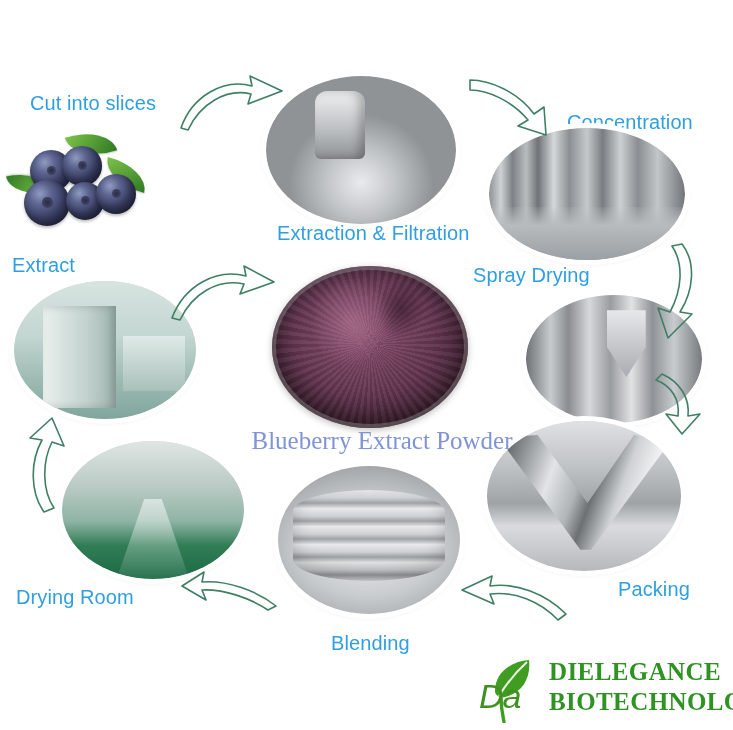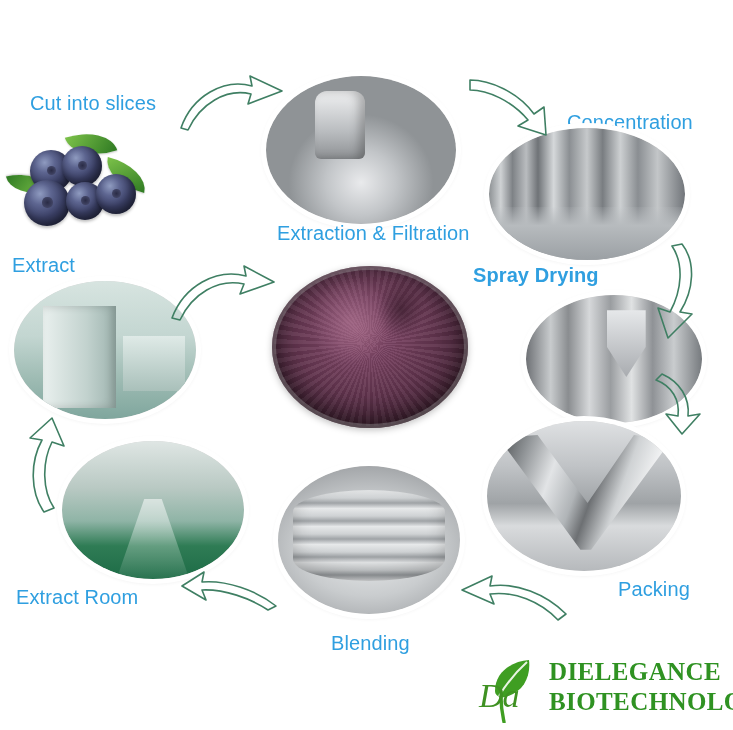--- a/index.html
+++ b/index.html
@@ -149,21 +149,21 @@
   
   .center-title{
     position:absolute;left:232px;top:427px;width:300px;text-align:center;
     font-family:"Liberation Serif", serif;
     font-size:25px;color:#7f93d6;white-space:nowrap;
   }
 
   
   .logo{position:absolute;left:477px;top:655px;width:250px;height:70px;}
   .logo-mark{position:absolute;left:0;top:2px;width:70px;height:66px;}
-  .logo-da{position:absolute;left:2px;top:22px;font-family:Liberation Serif, serif;
+  .logo-da{position:absolute;left:2px;top:22px;font-family:Liberation Sans, sans-serif;
     font-style:italic;font-size:34px;color:#3f9122;letter-spacing:-1px;}
   .logo-text{position:absolute;left:72px;top:2px;font-family:"Liberation Serif", serif;
     font-weight:bold;font-size:25px;line-height:30px;color:#2f9222;letter-spacing:.4px;}
 </style>
 </head>
 <body>
 
 <div id="stage">
 
   <div class="node">
@@ -189,21 +189,21 @@
   </div>
 
   <div class="node">
     <div class="label big" style="left:567px;top:97px;margin-top:14px;">Concentration</div>
     <div class="oval" style="left:489px;top:128px;width:196px;height:132px;">
       <div class="photo ph-concentration"></div>
     </div>
   </div>
 
   <div class="node">
-    <div class="label big" style="left:473px;top:264px;font-weight:bold;">Spray Drying</div>
+    <div class="label big" style="left:473px;top:264px;">Spray Drying</div>
     <div class="oval" style="left:526px;top:295px;width:176px;height:128px;">
       <div class="photo ph-spray"></div>
     </div>
   </div>
 
   <div class="node">
     <div class="oval" style="left:487px;top:421px;width:194px;height:150px;">
       <div class="photo ph-blending"></div>
     </div>
     <div class="label big" style="left:618px;top:578px;">Packing</div>
@@ -213,33 +213,34 @@
     <div class="oval" style="left:278px;top:466px;width:182px;height:148px;">
       <div class="photo ph-sifting"></div>
     </div>
     <div class="label big" style="left:331px;top:632px;">Blending</div>
   </div>
 
   <div class="node">
     <div class="oval" style="left:62px;top:441px;width:182px;height:138px;">
       <div class="photo ph-packing"></div>
     </div>
-    <div class="label big" style="left:16px;top:586px;">Extract Room</div>
+    <div class="label big" style="left:16px;top:586px;">Drying Room</div>
   </div>
 
   <div class="node">
     <div class="label big" style="left:12px;top:254px;">Extract</div>
     <div class="oval" style="left:14px;top:281px;width:182px;height:138px;">
       <div class="photo ph-testing">
         <div class="strip"></div>
       </div>
     </div>
   </div>
 
   <div class="powder"></div>
+  <div class="center-title">Blueberry Extract Powder</div>
 
   <div class="arrow" style="left:178px;top:72px;">
     <svg width="110" height="62" viewBox="0 0 110 62" fill="none" stroke="#3f7f63" stroke-width="1.6" stroke-linejoin="round">
       <path d="M3 56 C14 24 46 6 74 14 L72 4 L104 19 L70 32 L73 22 C48 16 22 32 10 58 Z"></path>
     </svg>
   </div>
 
   <div class="arrow" style="left:468px;top:74px;">
     <svg width="110" height="64" viewBox="0 0 110 64" fill="none" stroke="#3f7f63" stroke-width="1.6" stroke-linejoin="round">
       <path d="M2 6 C22 6 50 18 66 40 L76 33 L78 61 L50 52 L60 46 C44 27 20 16 2 16 Z"></path>

